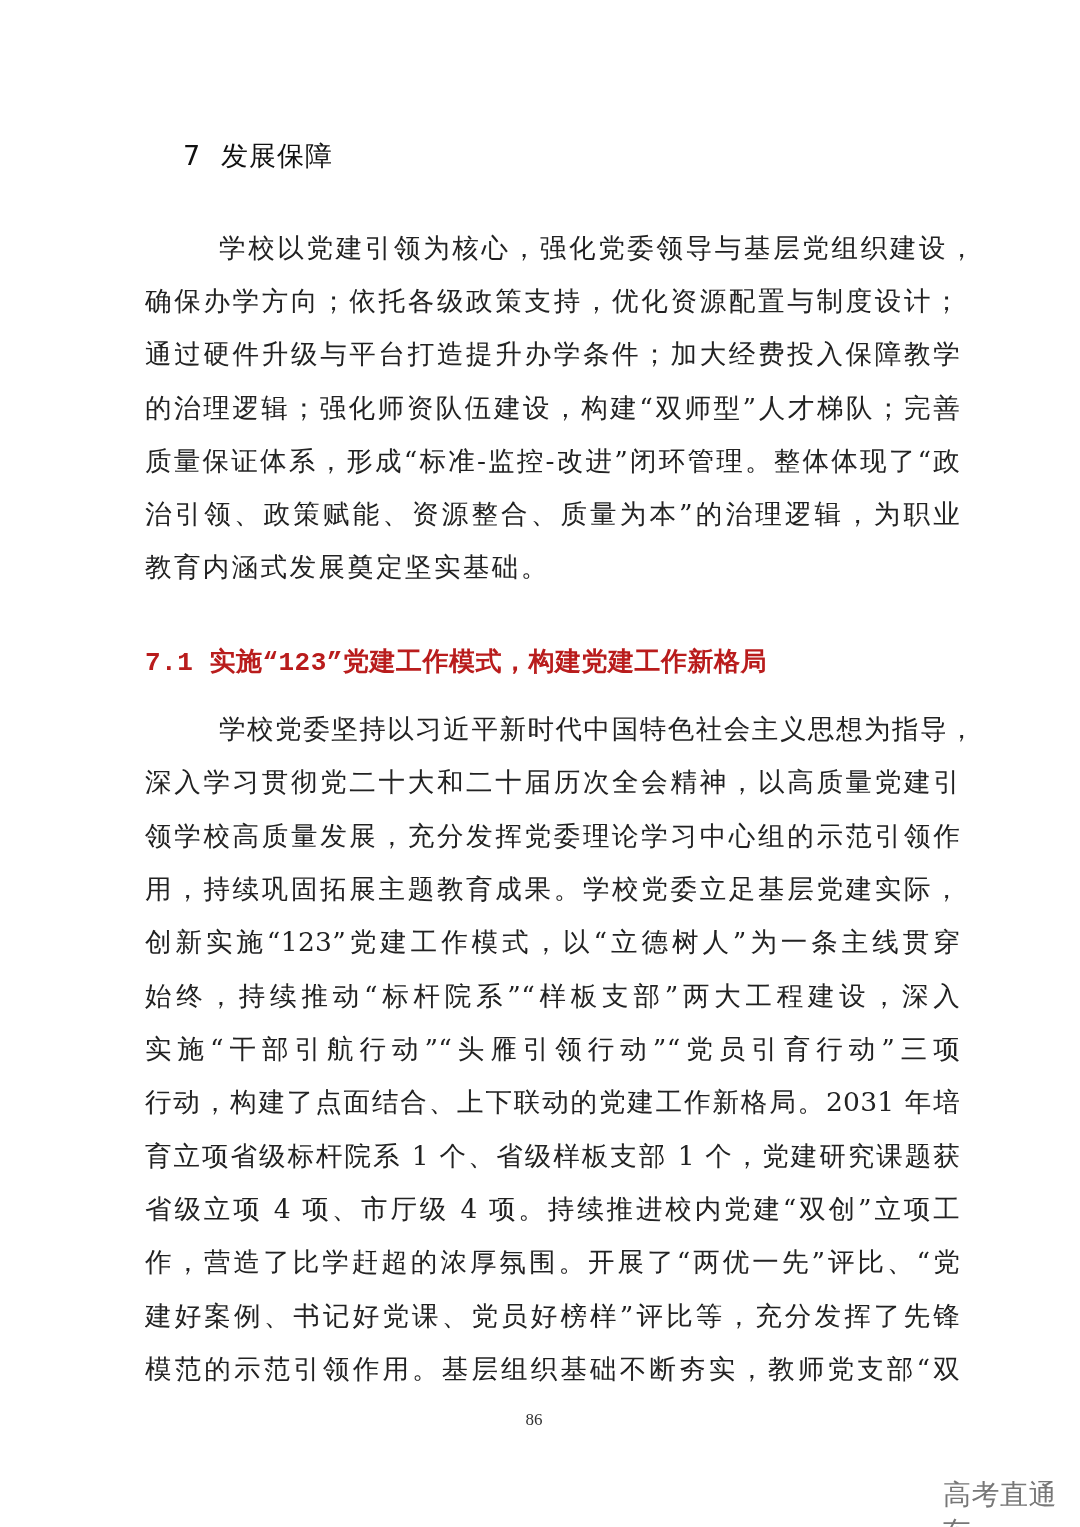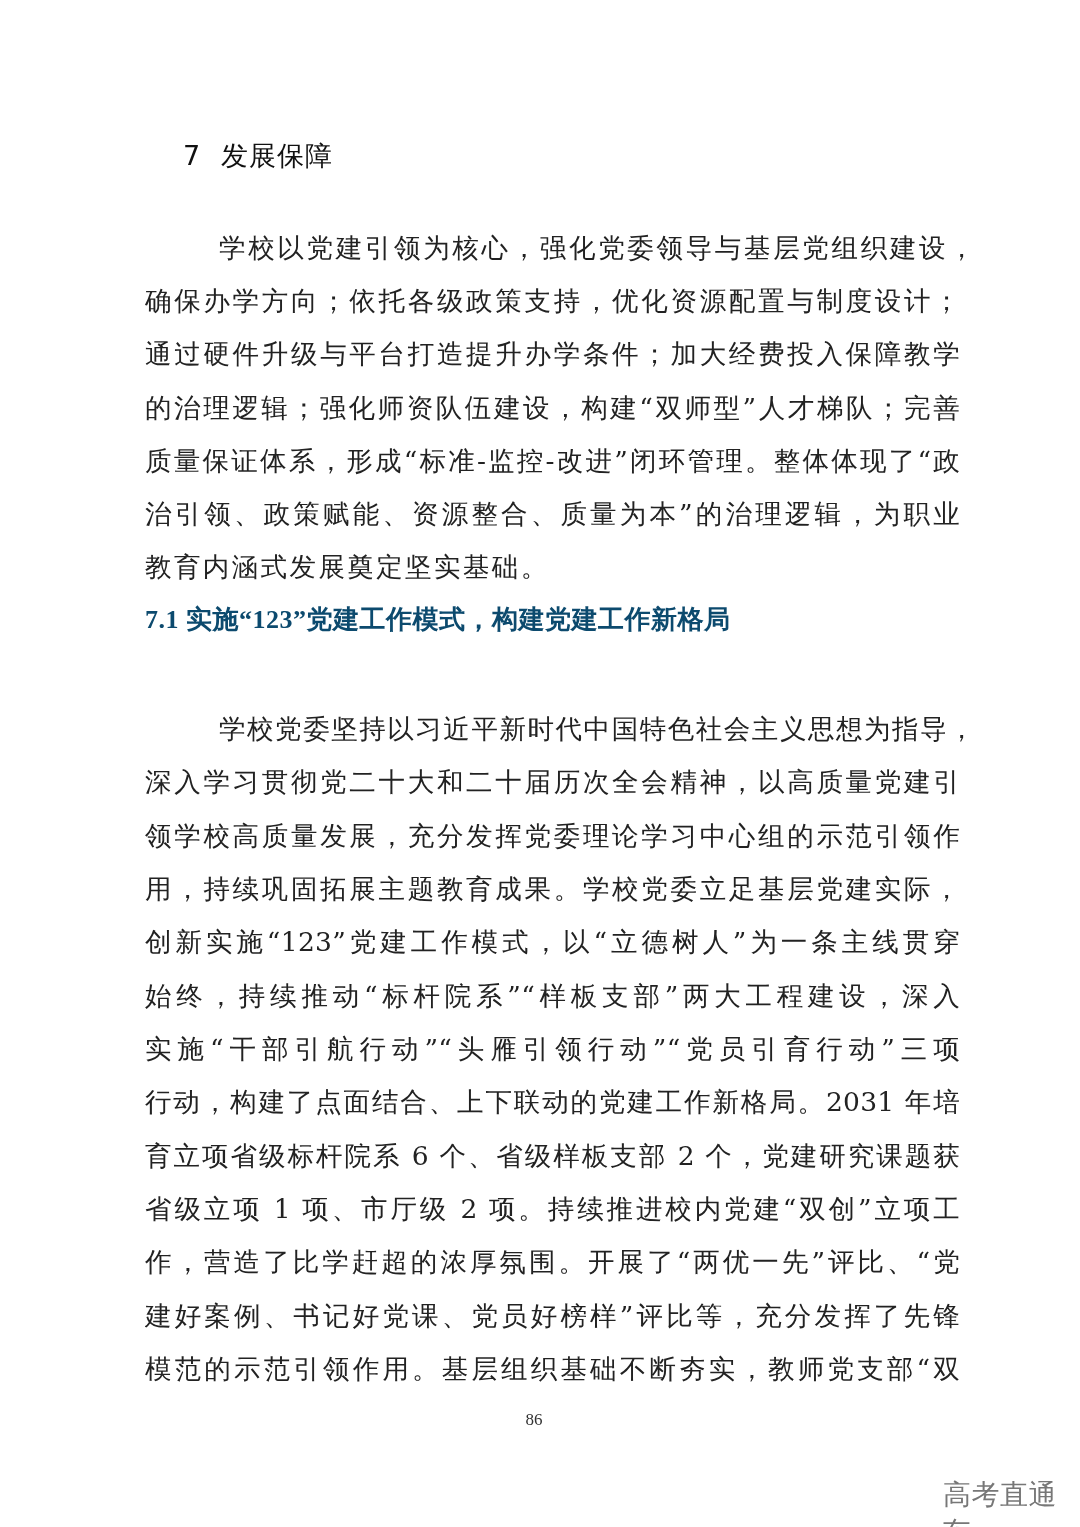--- a/index.html
+++ b/index.html
@@ -7,22 +7,22 @@
     width: 1080px; height: 1527px; background: #ffffff; position: relative; overflow: hidden;
     font-family: "DejaVu Serif", "Liberation Serif", serif; color: #1a1a1a;
   }
   .page { position: absolute; left: 0; top: 0; width: 1080px; height: 1527px; }
   .h1 {
     position: absolute; left: 183px; top: 138px; font-size: 27px; font-weight: normal;
     font-family: "DejaVu Sans", "Liberation Sans", sans-serif; letter-spacing: 1px; color: #111;
   }
   .h1 .num { display: inline-block; width: 38px; }
   .h2 {
-    position: absolute; left: 145px; top: 602px; font-size: 26px; font-weight: bold;
-    font-family: Liberation Serif, serif; color: #0c4a6e; letter-spacing: 0.5px;
+    position: absolute; left: 145px; top: 644px; font-size: 26px; font-weight: bold;
+    font-family: Liberation Mono, monospace; color: #b91c1c; letter-spacing: 0.5px;
   }
   .line {
     position: absolute; left: 145px; width: 815px; font-size: 26.5px; line-height: 34px;
     white-space: nowrap; overflow: hidden; text-align: justify; text-align-last: justify;
     color: #222; letter-spacing: 0.3px;
   }
   .line.first { left: 204px; width: 756px; margin-left: 15px; }
   .line.last { text-align-last: left; letter-spacing: 2.4px; }
   .pagenum {
     position: absolute; left: 0; width: 1068px; top: 1410px; text-align: center;
@@ -56,22 +56,22 @@
 
   <div>
     <div class="line first" style="top:712px">学校党委坚持以习近平新时代中国特色社会主义思想为指导，</div>
     <div class="line" style="top:765px">深入学习贯彻党二十大和二十届历次全会精神，以高质量党建引</div>
     <div class="line" style="top:819px">领学校高质量发展，充分发挥党委理论学习中心组的示范引领作</div>
     <div class="line" style="top:872px">用，持续巩固拓展主题教育成果。学校党委立足基层党建实际，</div>
     <div class="line" style="top:925px">创新实施“123”党建工作模式，以“立德树人”为一条主线贯穿</div>
     <div class="line" style="top:979px">始终，持续推动“标杆院系”“样板支部”两大工程建设，深入</div>
     <div class="line" style="top:1032px">实施“干部引航行动”“头雁引领行动”“党员引育行动”三项</div>
     <div class="line" style="top:1085px">行动，构建了点面结合、上下联动的党建工作新格局。2031 年培</div>
-    <div class="line" style="top:1139px">育立项省级标杆院系 6 个、省级样板支部 2 个，党建研究课题获</div>
-    <div class="line" style="top:1192px">省级立项 1 项、市厅级 2 项。持续推进校内党建“双创”立项工</div>
+    <div class="line" style="top:1139px">育立项省级标杆院系 1 个、省级样板支部 1 个，党建研究课题获</div>
+    <div class="line" style="top:1192px">省级立项 4 项、市厅级 4 项。持续推进校内党建“双创”立项工</div>
     <div class="line" style="top:1245px">作，营造了比学赶超的浓厚氛围。开展了“两优一先”评比、“党</div>
     <div class="line" style="top:1299px">建好案例、书记好党课、党员好榜样”评比等，充分发挥了先锋</div>
     <div class="line" style="top:1352px">模范的示范引领作用。基层组织基础不断夯实，教师党支部“双</div>
   </div>
 
   <div class="pagenum">86</div>
   <div class="watermark">高考直通车</div>
 
 </div>
 

